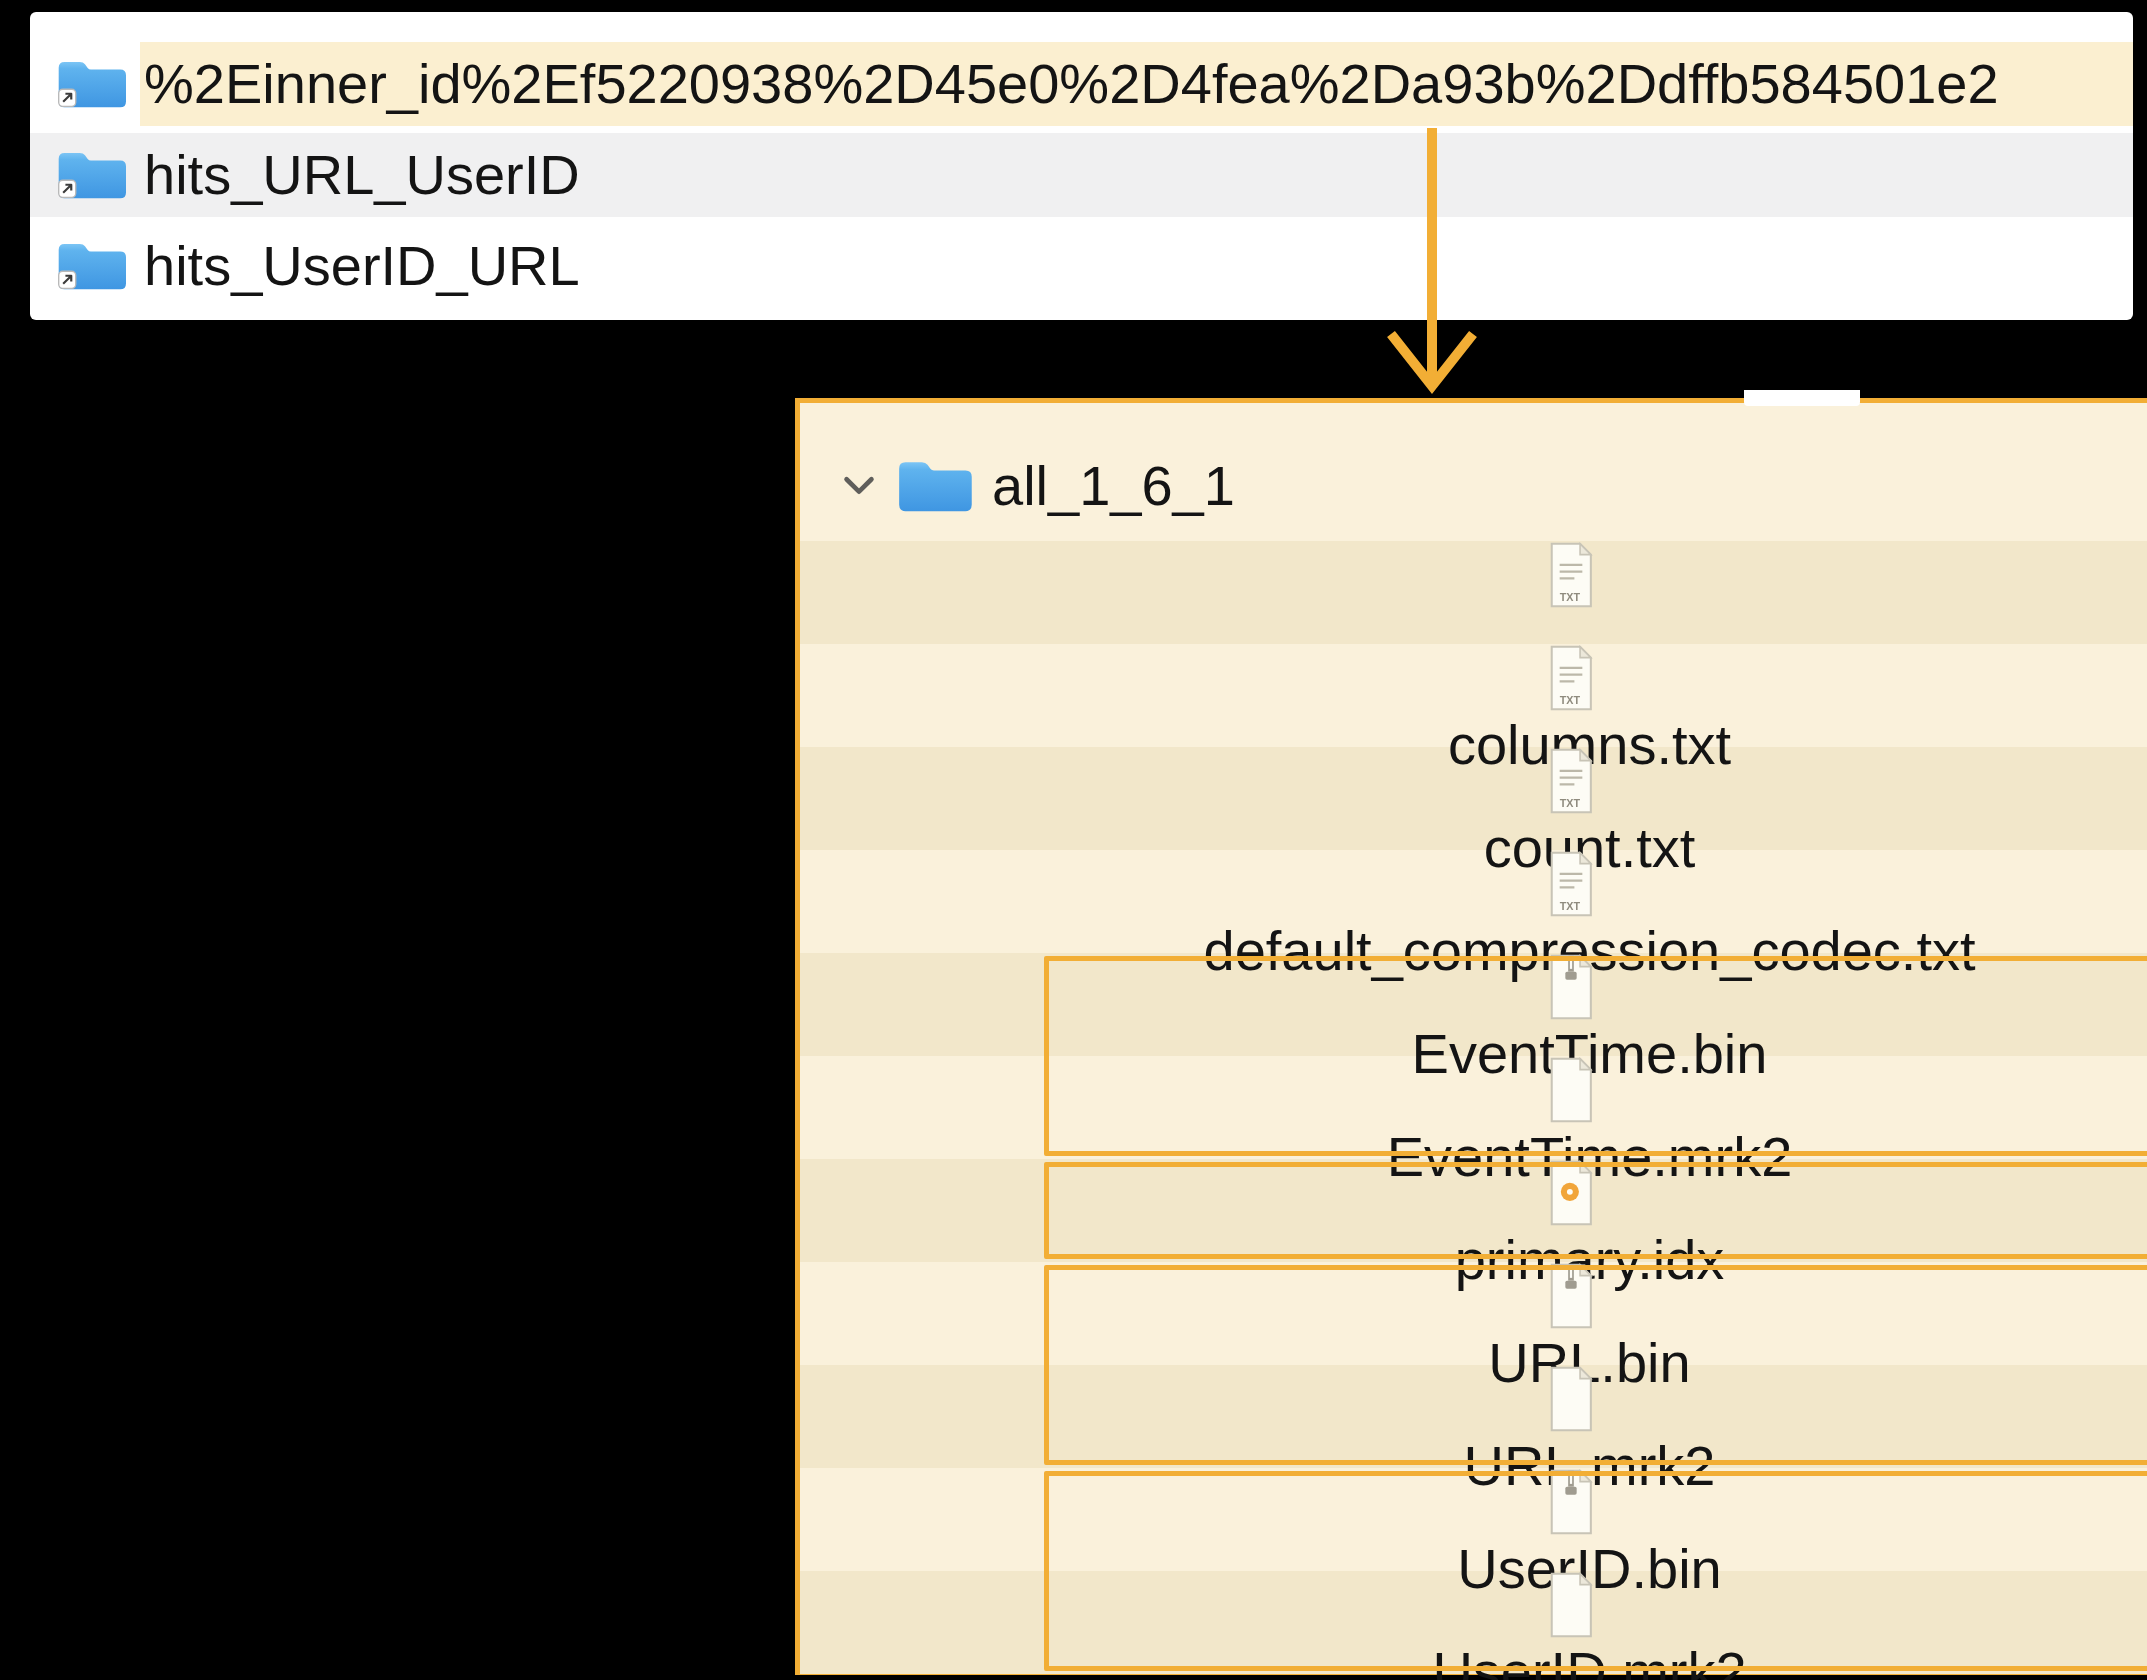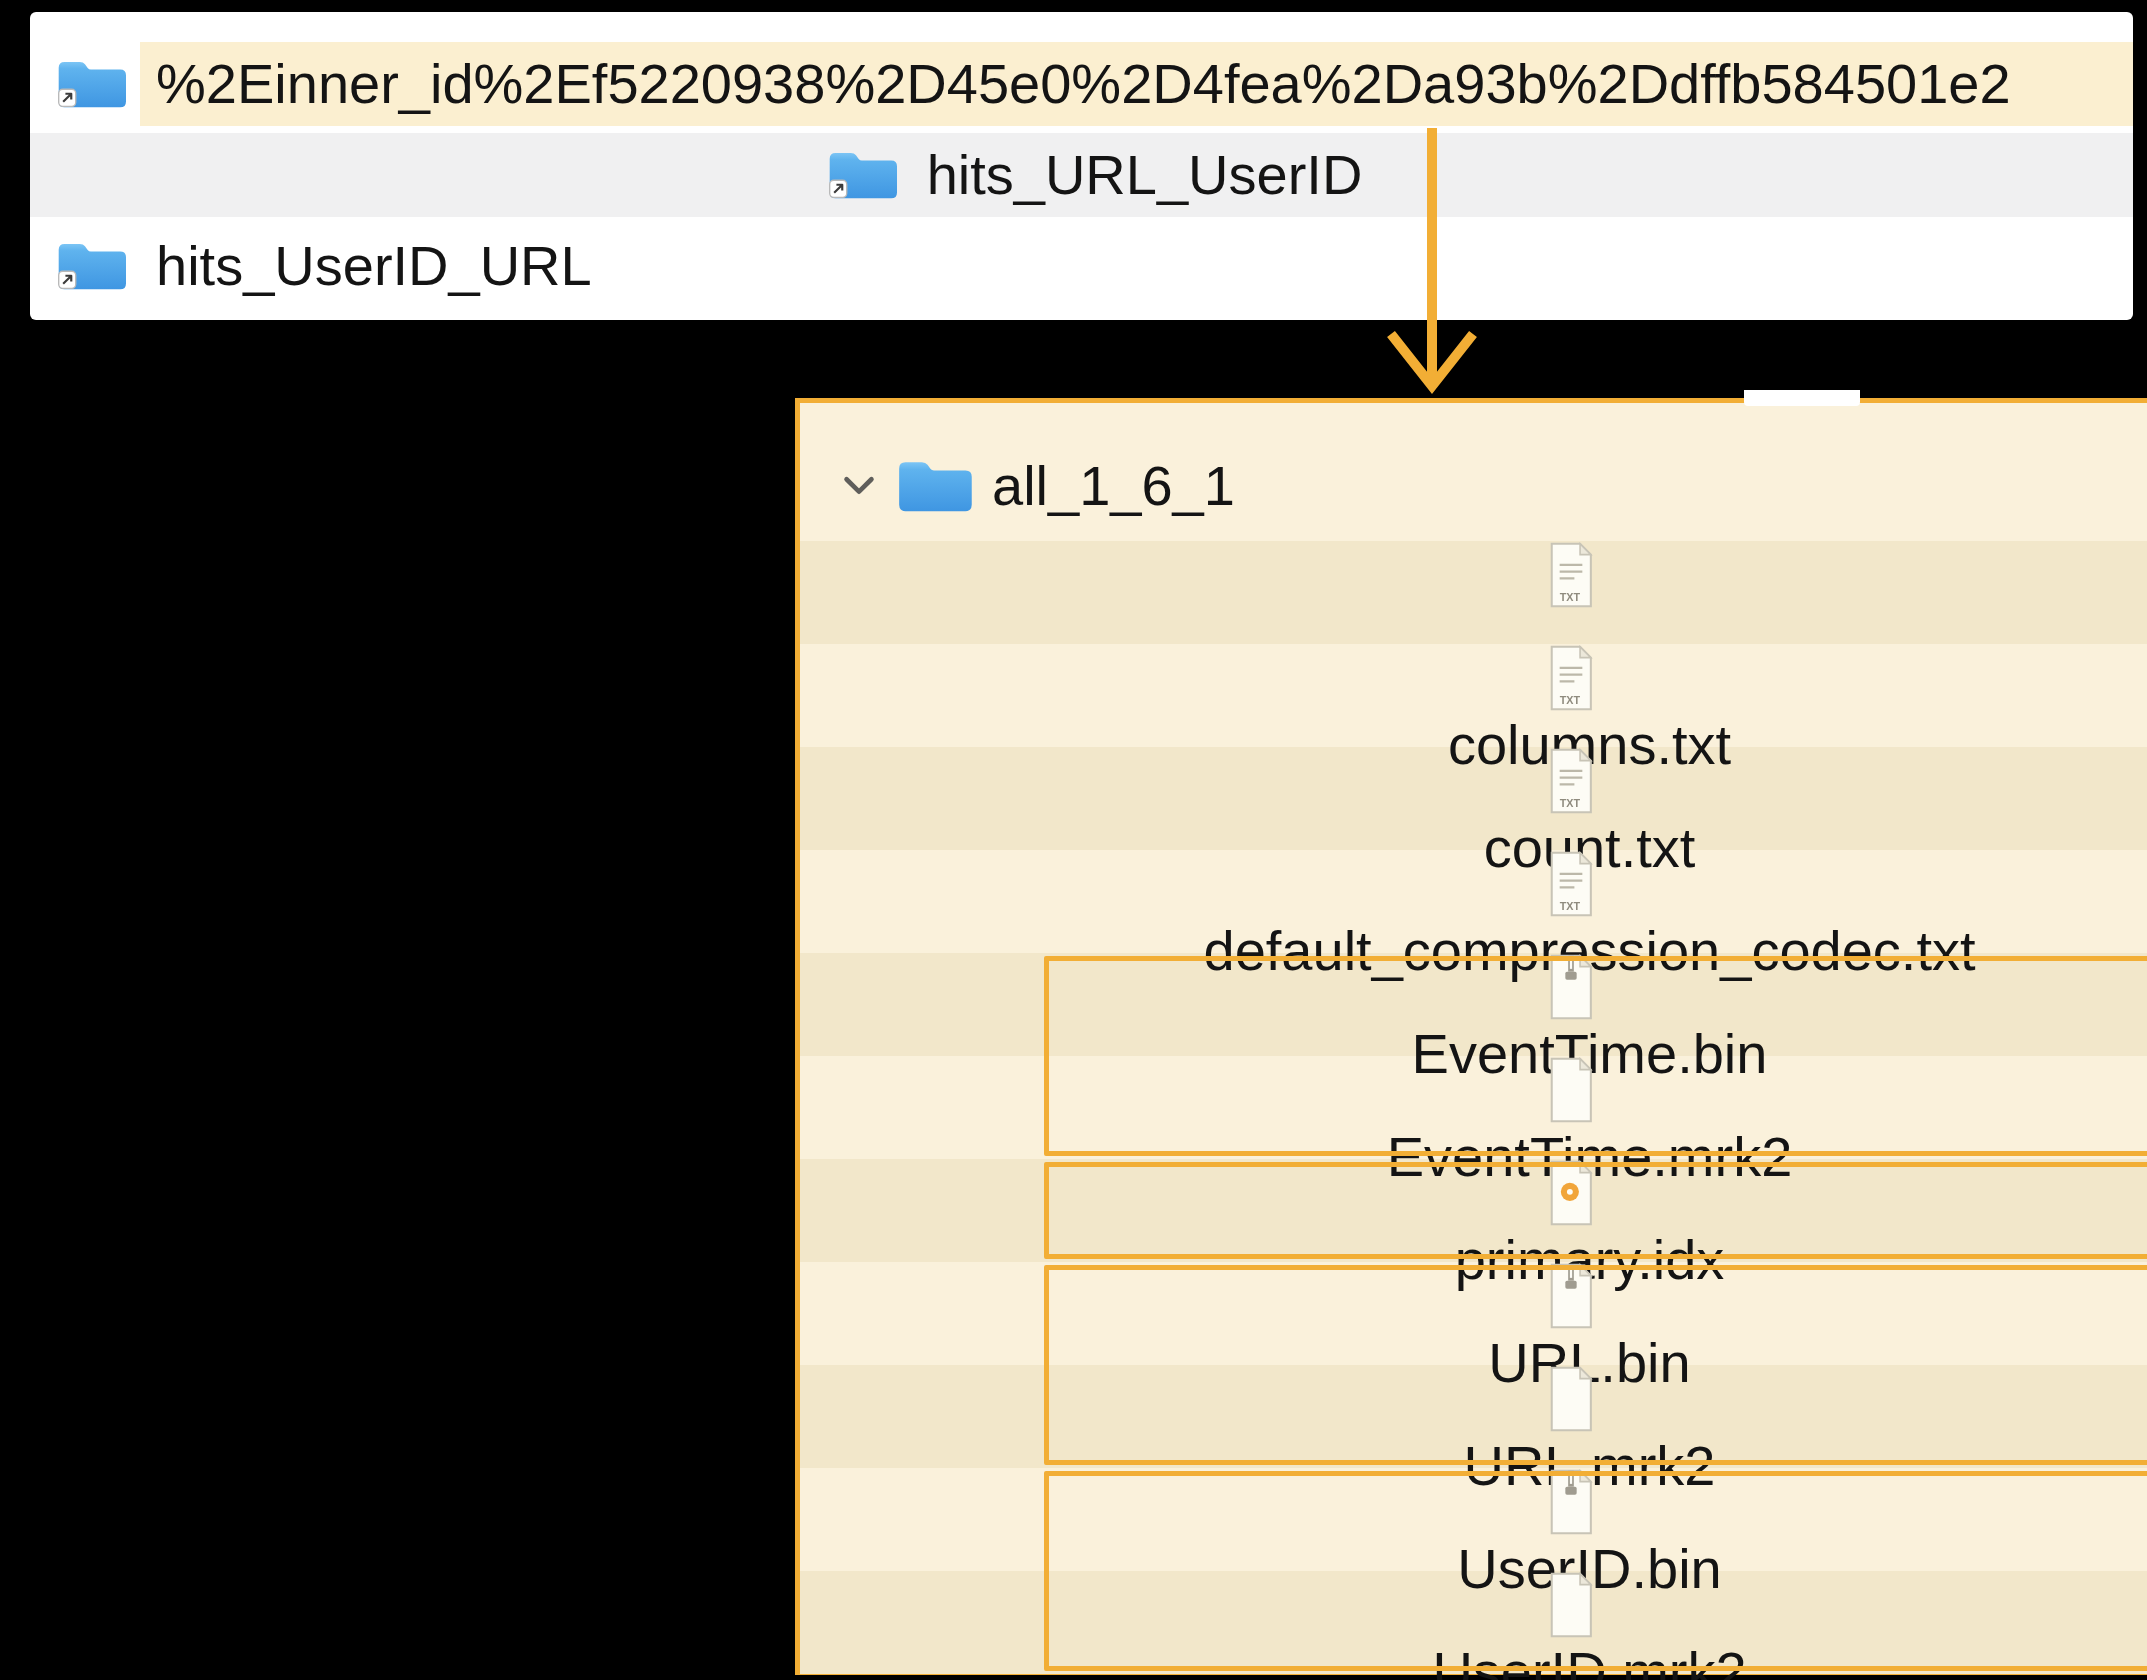--- a/index.html
+++ b/index.html
@@ -11,25 +11,25 @@
 
   
   .finder-panel {
     position:absolute; left:30px; top:12px; width:2103px; height:308px;
     background:#ffffff; border-radius:6px; padding-top:30px;
   }
   .finder-row {
     display:flex; align-items:center; height:84px; margin-bottom:7px;
     padding-left:26px; width:100%;
   }
-  .finder-row.zebra { background:var(--zebra, #f0f0f1);justify-content:center; }
+  .finder-row.zebra { background:var(--zebra, #f0f0f1); }
   .finder-icon { width:70px; height:58px; flex:0 0 auto; margin-right:14px; }
   .finder-icon svg { display:block; }
   .finder-label {
-    font-size:56px; line-height:84px; white-space:nowrap; padding-left:16px;
+    font-size:56px; line-height:84px; white-space:nowrap; padding-left:4px;
   }
   .finder-label.hl { background:var(--highlight, #fbefd0); flex:1; }
 
   
   .flow-arrow { position:absolute; left:1377px; top:128px; }
 
   
   .window-notch {
     position:absolute; left:1744px; top:390px; width:116px; height:16px;
     background:#ffffff; z-index:5; border-radius:0 0 4px 4px;

